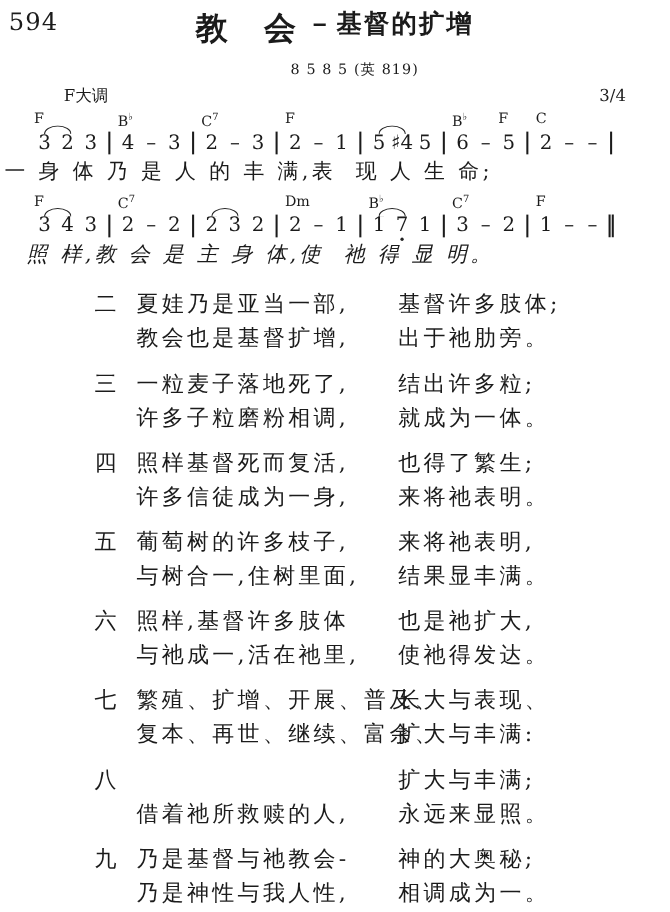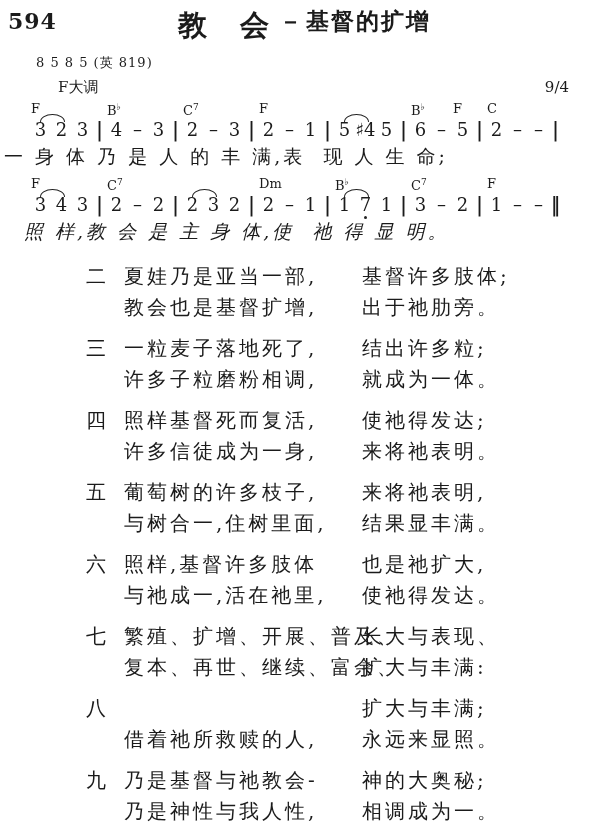--- a/index.html
+++ b/index.html
@@ -4,30 +4,30 @@
 <style>
   html,body{margin:0;padding:0;}
   body{
     width:609px;height:829px;background:#ffffff;color:#1b1b1b;
     font-family:"DejaVu Serif","Liberation Serif",serif;
     overflow:hidden;position:relative;
   }
   .page{position:relative;width:609px;height:829px;}
   .hymn-number{
     position:absolute;left:8px;top:2px;
-    font-size:22px;font-weight:bold;letter-spacing:1px;
+    font-size:22px;font-weight:normal;letter-spacing:1px;
   }
   .title-row{
     margin-top:6px;text-align:center;white-space:nowrap;
     display:flex;justify-content:center;
   }
   .title-main{font-size:29px;font-weight:900;letter-spacing:2px;}
   .title-dash{font-size:23px;font-weight:bold;margin:0 4px 0 8px;}
   .title-sub{font-size:23px;font-weight:bold;letter-spacing:2px;}
-  .meter{margin-top:8px;text-align:left;font-size:13px;letter-spacing:1px;padding-left:36px;}
+  .meter{margin-top:8px;text-align:center;font-size:13px;letter-spacing:1px;padding-left:36px;}
   .key-row{
     display:flex;justify-content:space-between;
     margin:6px 40px 0 58px;font-size:15px;text-align:center;
   }
   
   .music-line{
     margin-left:30px;margin-top:2px;padding-top:21px;
     white-space:nowrap;font-size:18px;line-height:20px;
   }
   .note{
@@ -78,21 +78,21 @@
   <div class="title-row">
     <span class="title-main">教　会</span>
     <span class="title-dash">－</span>
     <span class="title-sub">基督的扩增</span>
   </div>
 
   <div class="meter">8 5 8 5 (英 819)</div>
 
   <div class="key-row">
     <span>F大调</span>
-    <span>9/4</span>
+    <span>3/4</span>
   </div>
 
   <div id="music">
       <div class="music-line"><span class="note slur-start"><span class="chord">F</span>3</span><span class="note">2</span><span class="note">3</span><span class="bar">|</span><span class="note"><span class="chord">B<sup>♭</sup></span>4</span><span class="note">–</span><span class="note">3</span><span class="bar">|</span><span class="note"><span class="chord">C<sup>7</sup></span>2</span><span class="note">–</span><span class="note">3</span><span class="bar">|</span><span class="note"><span class="chord">F</span>2</span><span class="note">–</span><span class="note">1</span><span class="bar">|</span><span class="note slur-start">5</span><span class="note">♯4</span><span class="note">5</span><span class="bar">|</span><span class="note"><span class="chord">B<sup>♭</sup></span>6</span><span class="note">–</span><span class="note"><span class="chord">F</span>5</span><span class="bar">|</span><span class="note"><span class="chord">C</span>2</span><span class="note">–</span><span class="note">–</span><span class="bar">|</span></div>
       <div class="lyric">一 身 体 乃 是 人 的 丰 满,表  现 人 生 命;</div>
       <div class="music-line"><span class="note slur-start"><span class="chord">F</span>3</span><span class="note">4</span><span class="note">3</span><span class="bar">|</span><span class="note"><span class="chord">C<sup>7</sup></span>2</span><span class="note">–</span><span class="note">2</span><span class="bar">|</span><span class="note slur-start">2</span><span class="note">3</span><span class="note">2</span><span class="bar">|</span><span class="note"><span class="chord">Dm</span>2</span><span class="note">–</span><span class="note">1</span><span class="bar">|</span><span class="note slur-start"><span class="chord">B<sup>♭</sup></span>1</span><span class="note low-dot">7</span><span class="note">1</span><span class="bar">|</span><span class="note"><span class="chord">C<sup>7</sup></span>3</span><span class="note">–</span><span class="note">2</span><span class="bar">|</span><span class="note"><span class="chord">F</span>1</span><span class="note">–</span><span class="note">–</span><span class="bar">‖</span></div>
       <div class="lyric indent">照 样,教 会 是 主 身 体,使  祂 得 显 明。</div>
     </div>
 
   <div id="verses" class="verses">
@@ -106,21 +106,21 @@
       <div class="verse">
         <span class="verse-num">三</span>
         <span class="verse-left">一粒麦子落地死了,</span>
         <span class="verse-right">结出许多粒;</span>
         <span class="verse-left">许多子粒磨粉相调,</span>
         <span class="verse-right">就成为一体。</span>
       </div>
       <div class="verse">
         <span class="verse-num">四</span>
         <span class="verse-left">照样基督死而复活,</span>
-        <span class="verse-right">使祂得发达;</span>
+        <span class="verse-right">也得了繁生;</span>
         <span class="verse-left">许多信徒成为一身,</span>
         <span class="verse-right">来将祂表明。</span>
       </div>
       <div class="verse">
         <span class="verse-num">五</span>
         <span class="verse-left">葡萄树的许多枝子,</span>
         <span class="verse-right">来将祂表明,</span>
         <span class="verse-left">与树合一,住树里面,</span>
         <span class="verse-right">结果显丰满。</span>
       </div>

